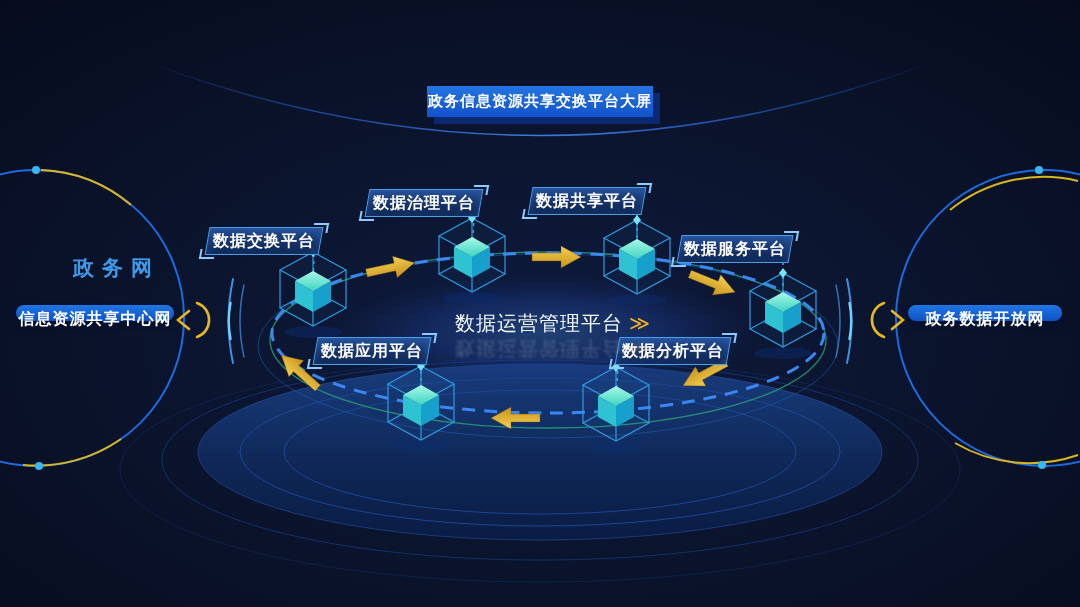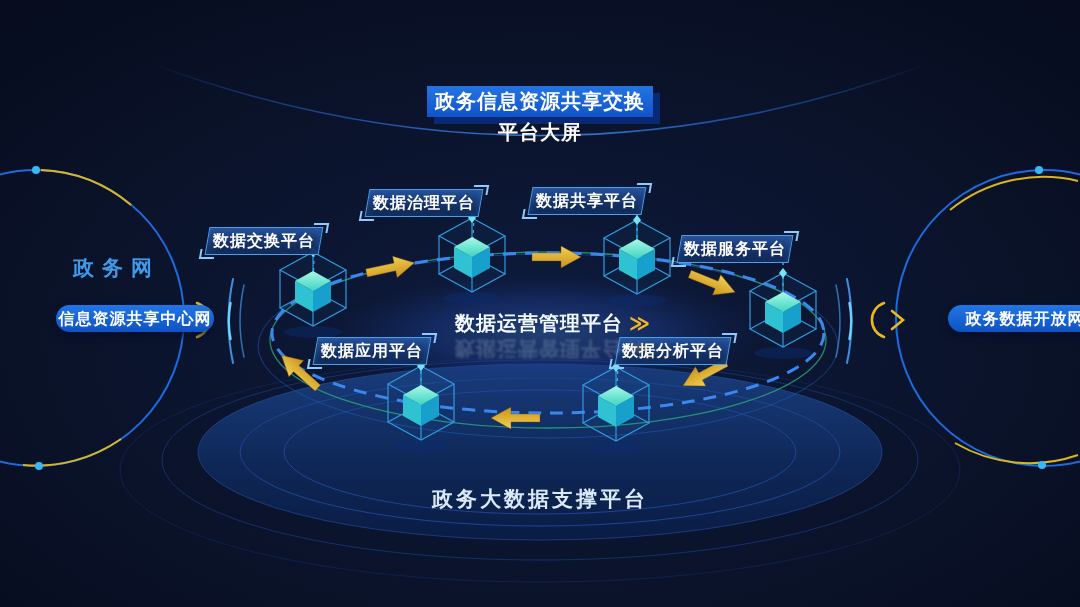--- a/index.html
+++ b/index.html
@@ -5,45 +5,45 @@
   html,body{margin:0;padding:0;background:#04060f;}
   .stage{
     position:relative;width:1080px;height:607px;overflow:hidden;
     background:radial-gradient(ellipse 920px 520px at 540px 340px,#0e1b3e 0%,#0a1228 55%,#05091a 100%);
     font-family:"DejaVu Sans",sans-serif;
   }
   .scene{position:absolute;left:0;top:0;}
   .title-badge{
     position:absolute;left:427px;top:86px;width:226px;height:31px;
     background:linear-gradient(180deg,#2474e3,#1153c9);
-    color:#fff;font-size:20px;font-weight:bold;text-align:center;line-height:31px;
+    color:#fff;font-size:15px;font-weight:bold;text-align:center;line-height:31px;
     letter-spacing:1px;box-shadow:7px 7px 0 rgba(11,42,118,.95);
   }
   .net-title{position:absolute;color:#3f9bea;font-size:21px;font-weight:bold;
     letter-spacing:8px;text-align:right;white-space:nowrap;}
   .pill{
-    position:absolute;height:27px;border-radius:14px;
+    position:absolute;height:16px;border-radius:14px;
     background:linear-gradient(180deg,#2176e6,#0e52c2);
     color:#fff;font-size:16px;font-weight:bold;text-align:center;line-height:27px;
-    letter-spacing:1px;box-shadow:0 4px 7px rgba(3,14,46,.8);margin-left:40px;
+    letter-spacing:1px;box-shadow:0 4px 7px rgba(3,14,46,.8);
   }
   .plat-label{
     position:absolute;height:26px;
     background:linear-gradient(180deg,rgba(38,80,152,.95),rgba(12,32,74,.95));
     border:1px solid #4a9fe8;transform:skewX(-10deg);
     display:flex;align-items:center;justify-content:center;
     box-shadow:inset 0 0 10px rgba(46,125,224,.35);
   }
   .plat-label::before{content:"";position:absolute;top:-5px;right:-6px;width:13px;height:8px;
     border-top:2px solid #8ecbff;border-right:2px solid #8ecbff;}
   .plat-label::after{content:"";position:absolute;bottom:-5px;left:-6px;width:13px;height:8px;
     border-bottom:2px solid #8ecbff;border-left:2px solid #8ecbff;}
   .plat-label span{transform:skewX(10deg);color:#fff;font-size:16px;font-weight:bold;letter-spacing:1px;white-space:nowrap;}
   .center-title{position:absolute;left:433px;top:310px;width:240px;text-align:center;
-    color:#f2f9ff;font-size:20px;font-weight:bold;letter-spacing:1px;white-space:nowrap;}
+    color:#f2f9ff;font-size:20px;font-weight:normal;letter-spacing:1px;white-space:nowrap;}
   .center-title .dbl{color:#f5b525;margin-left:6px;}
   .center-title.reflect{top:335px;transform:scaleY(-1);opacity:.2;filter:blur(1.2px);}
   .base-title{position:absolute;left:390px;top:485px;width:300px;text-align:center;
     color:#d9e9f7;font-size:21px;font-weight:bold;letter-spacing:3px;white-space:nowrap;}
 </style>
 </head>
 <body>
 
 <div class="stage">
 
@@ -199,15 +199,14 @@
     <span>数据分析平台</span>
   </div>
 
   <div class="center-title">
     <span>数据运营管理平台</span><span class="dbl">≫</span>
   </div>
   <div class="center-title reflect">
     <span>数据运营管理平台</span><span class="dbl">≫</span>
   </div>
 
-  <div class="base-title">政务大数据支撑平台</div>
 
 </div>
 
 </body></html>

